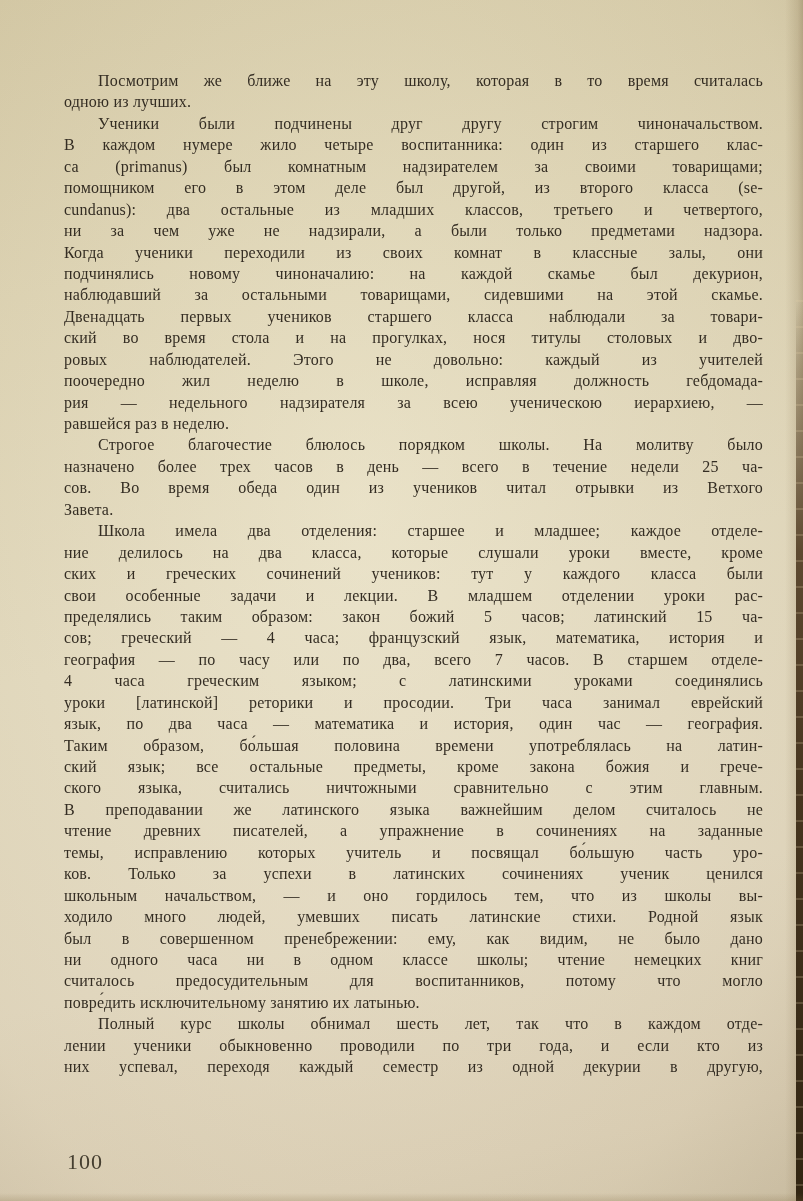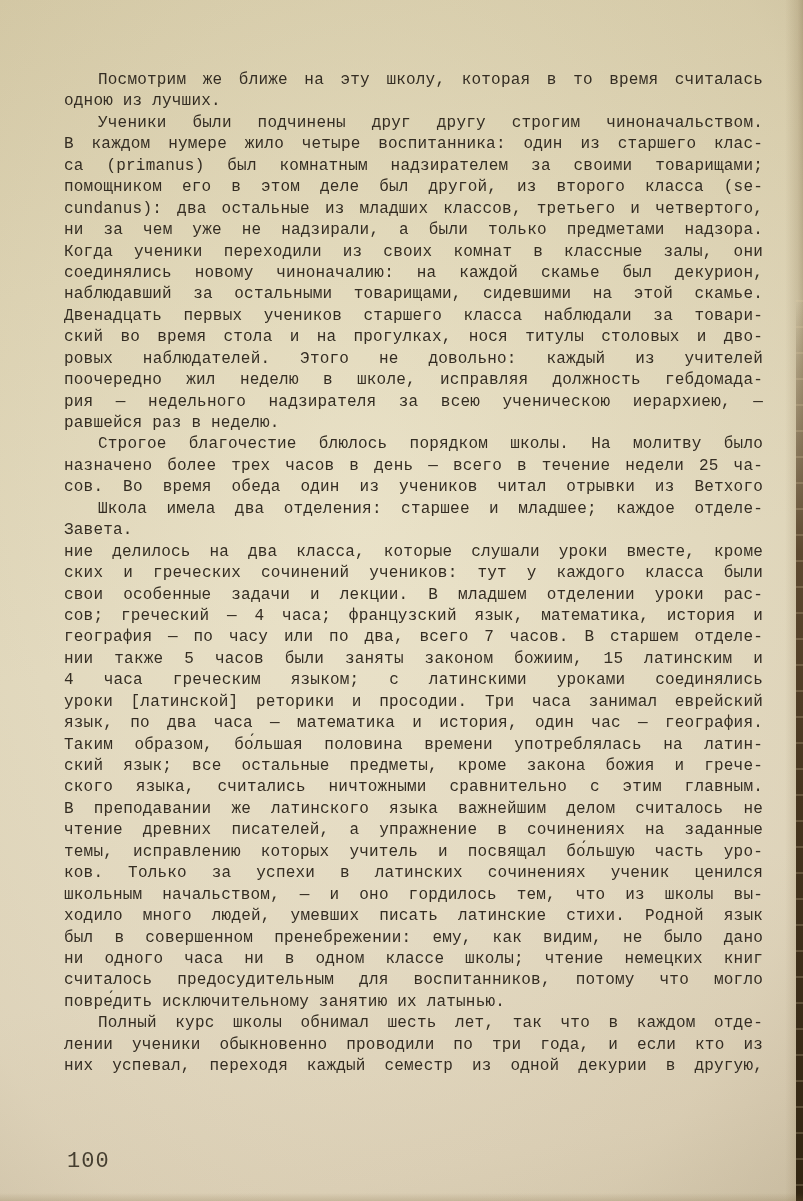--- a/index.html
+++ b/index.html
@@ -6,21 +6,21 @@
   body { width: 803px; height: 1201px; }
 
   #scan-page {
     position: relative;
     width: 803px;
     height: 1201px;
     overflow: hidden;
     background:
       radial-gradient(ellipse at 45% 42%, rgba(255,250,230,0.18) 0%, rgba(150,125,80,0.10) 80%, rgba(120,98,60,0.18) 100%),
       linear-gradient(168deg, #d9cfad 0%, #e0d7b8 22%, #e6dec4 50%, #e6ddc6 74%, #e0d5bd 92%, #dacfb6 100%);
-    font-family: Liberation Mono, monospace;
+    font-family: Liberation Serif, serif;
   }
 
   
   #right-edge-vignette {
     position: absolute; top: 0; right: 0; width: 18px; height: 1201px;
     background: linear-gradient(to right, rgba(120,98,60,0) 0%, rgba(120,98,60,0.18) 70%, rgba(110,88,52,0.32) 100%);
   }
   #page-edge-shadow {
     position: absolute; right: 0; top: 300px; bottom: 0; width: 7px;
     background:
@@ -75,39 +75,39 @@
   <div id="text-block">
       <div class="line indent">Посмотрим же ближе на эту школу, которая в то время считалась</div>
       <div class="line last">одною из лучших.</div>
       <div class="line indent">Ученики были подчинены друг другу строгим чиноначальством.</div>
       <div class="line">В каждом нумере жило четыре воспитанника: один из старшего клас-</div>
       <div class="line">са (primanus) был комнатным надзирателем за своими товарищами;</div>
       <div class="line">помощником его в этом деле был другой, из второго класса (se-</div>
       <div class="line">cundanus): два остальные из младших классов, третьего и четвертого,</div>
       <div class="line">ни за чем уже не надзирали, а были только предметами надзора.</div>
       <div class="line">Когда ученики переходили из своих комнат в классные залы, они</div>
-      <div class="line">соединялись новому чиноначалию: на каждой скамье был декурион,</div>
+      <div class="line">подчинялись новому чиноначалию: на каждой скамье был декурион,</div>
       <div class="line">наблюдавший за остальными товарищами, сидевшими на этой скамье.</div>
       <div class="line">Двенадцать первых учеников старшего класса наблюдали за товари-</div>
       <div class="line">ский во время стола и на прогулках, нося титулы столовых и дво-</div>
       <div class="line">ровых наблюдателей. Этого не довольно: каждый из учителей</div>
       <div class="line">поочередно жил неделю в школе, исправляя должность гебдомада-</div>
       <div class="line">рия — недельного надзирателя за всею ученическою иерархиею, —</div>
       <div class="line last">равшейся раз в неделю.</div>
       <div class="line indent">Строгое благочестие блюлось порядком школы. На молитву было</div>
       <div class="line">назначено более трех часов в день — всего в течение недели 25 ча-</div>
       <div class="line">сов. Во время обеда один из учеников читал отрывки из Ветхого</div>
+      <div class="line last">Завета.</div>
       <div class="line indent">Школа имела два отделения: старшее и младшее; каждое отделе-</div>
-      <div class="line last">Завета.</div>
       <div class="line">ние делилось на два класса, которые слушали уроки вместе, кроме</div>
       <div class="line">ских и греческих сочинений учеников: тут у каждого класса были</div>
       <div class="line">свои особенные задачи и лекции. В младшем отделении уроки рас-</div>
+      <div class="line">пределялись таким образом: закон божий 5 часов; латинский 15 ча-</div>
       <div class="line">сов; греческий — 4 часа; французский язык, математика, история и</div>
       <div class="line">география — по часу или по два, всего 7 часов. В старшем отделе-</div>
-      <div class="line">нии также 5 часов были заняты законом божиим, 15 латинским и</div>
       <div class="line">4 часа греческим языком; с латинскими уроками соединялись</div>
       <div class="line">уроки [латинской] реторики и просодии. Три часа занимал еврейский</div>
       <div class="line">язык, по два часа — математика и история, один час — география.</div>
       <div class="line">Таким образом, бо́льшая половина времени употреблялась на латин-</div>
       <div class="line">ский язык; все остальные предметы, кроме закона божия и грече-</div>
       <div class="line">ского языка, считались ничтожными сравнительно с этим главным.</div>
       <div class="line">В преподавании же латинского языка важнейшим делом считалось не</div>
       <div class="line">чтение древних писателей, а упражнение в сочинениях на заданные</div>
       <div class="line">темы, исправлению которых учитель и посвящал бо́льшую часть уро-</div>
       <div class="line">ков. Только за успехи в латинских сочинениях ученик ценился</div>

